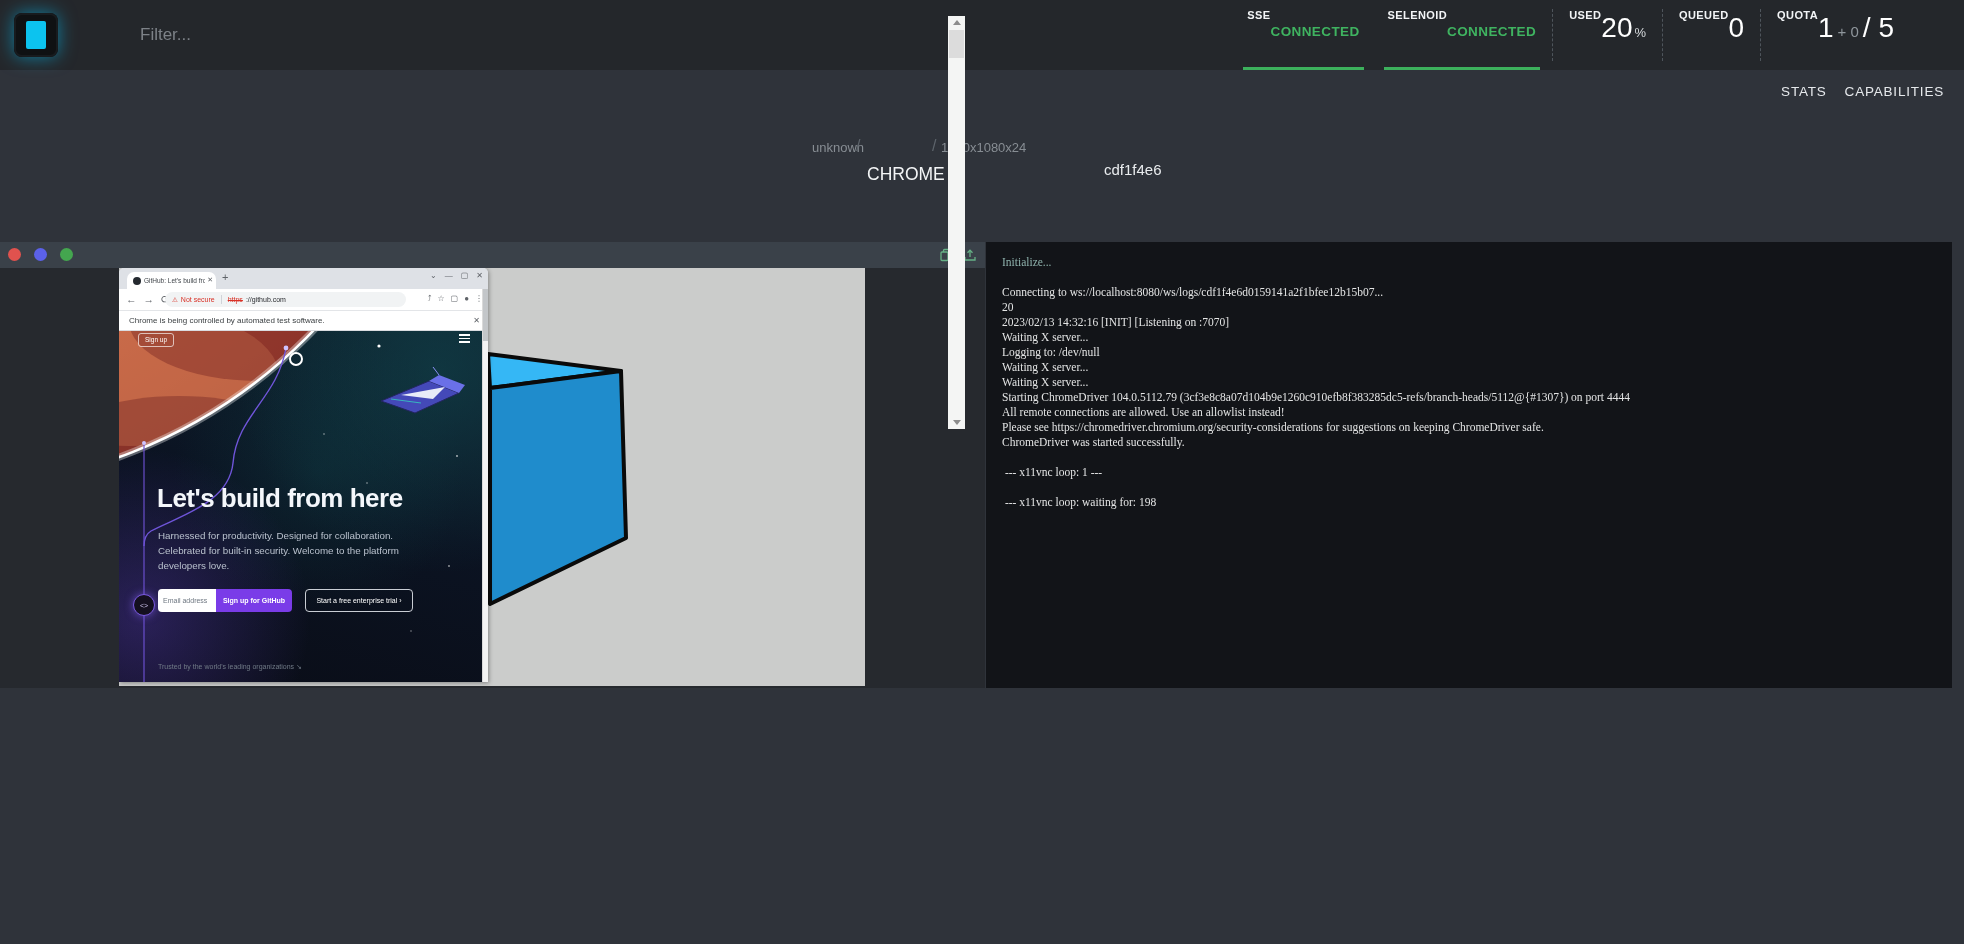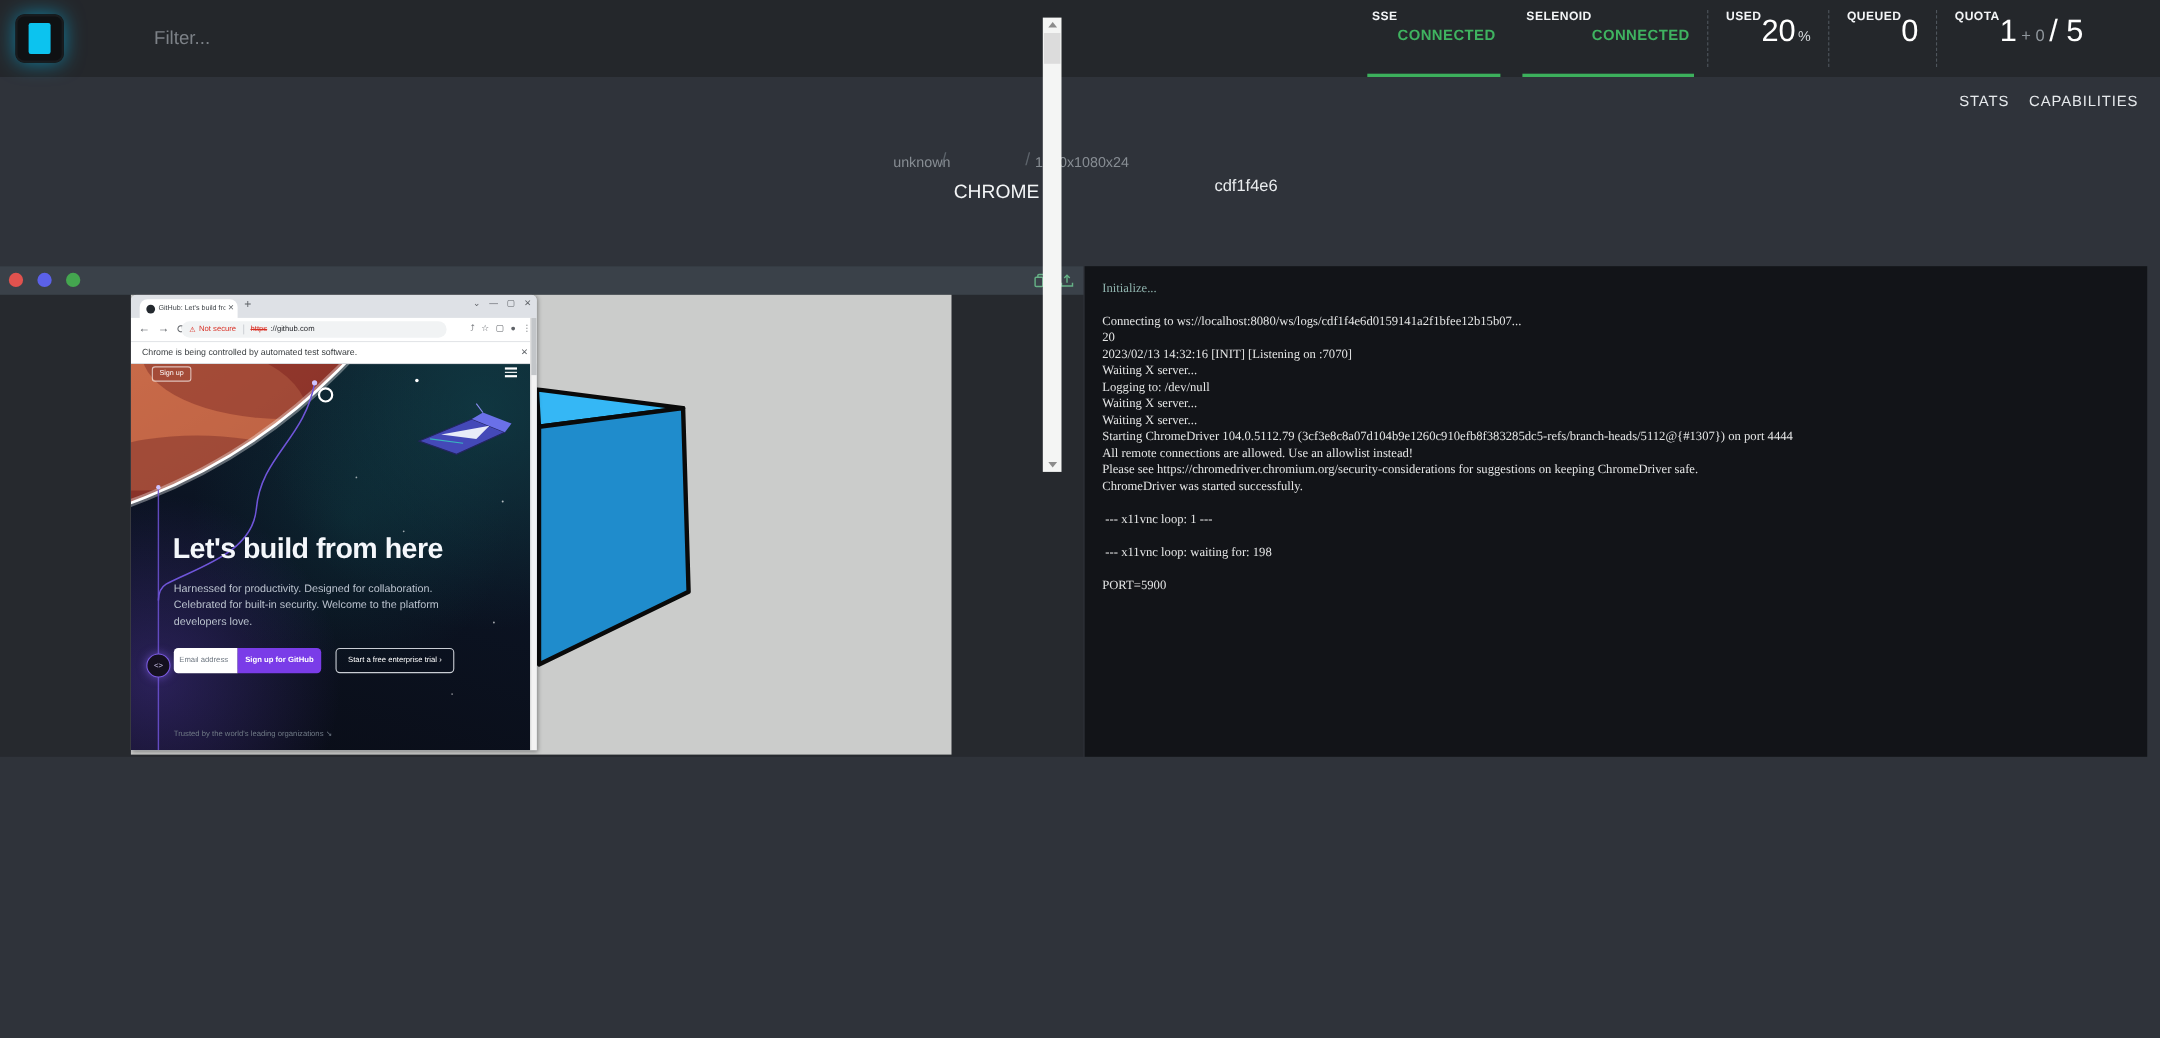--- a/index.html
+++ b/index.html
@@ -308,20 +308,19 @@
       <div class="log-line">Waiting X server...</div>
       <div class="log-line">Starting ChromeDriver 104.0.5112.79 (3cf3e8c8a07d104b9e1260c910efb8f383285dc5-refs/branch-heads/5112@{#1307}) on port 4444</div>
       <div class="log-line">All remote connections are allowed. Use an allowlist instead!</div>
       <div class="log-line">Please see https://chromedriver.chromium.org/security-considerations for suggestions on keeping ChromeDriver safe.</div>
       <div class="log-line">ChromeDriver was started successfully.</div>
       <div class="log-line">&nbsp;</div>
       <div class="log-line"> --- x11vnc loop: 1 ---</div>
       <div class="log-line">&nbsp;</div>
       <div class="log-line"> --- x11vnc loop: waiting for: 198</div>
       <div class="log-line">&nbsp;</div>
-      <div class="log-line">PORT=5900</div>
     </div>
 </div>
 <div class="log-scroll">
   <div class="ls-btn up"></div>
   <div class="ls-thumb"></div>
   <div class="ls-btn down"></div>
 </div>
 
 </body></html>

